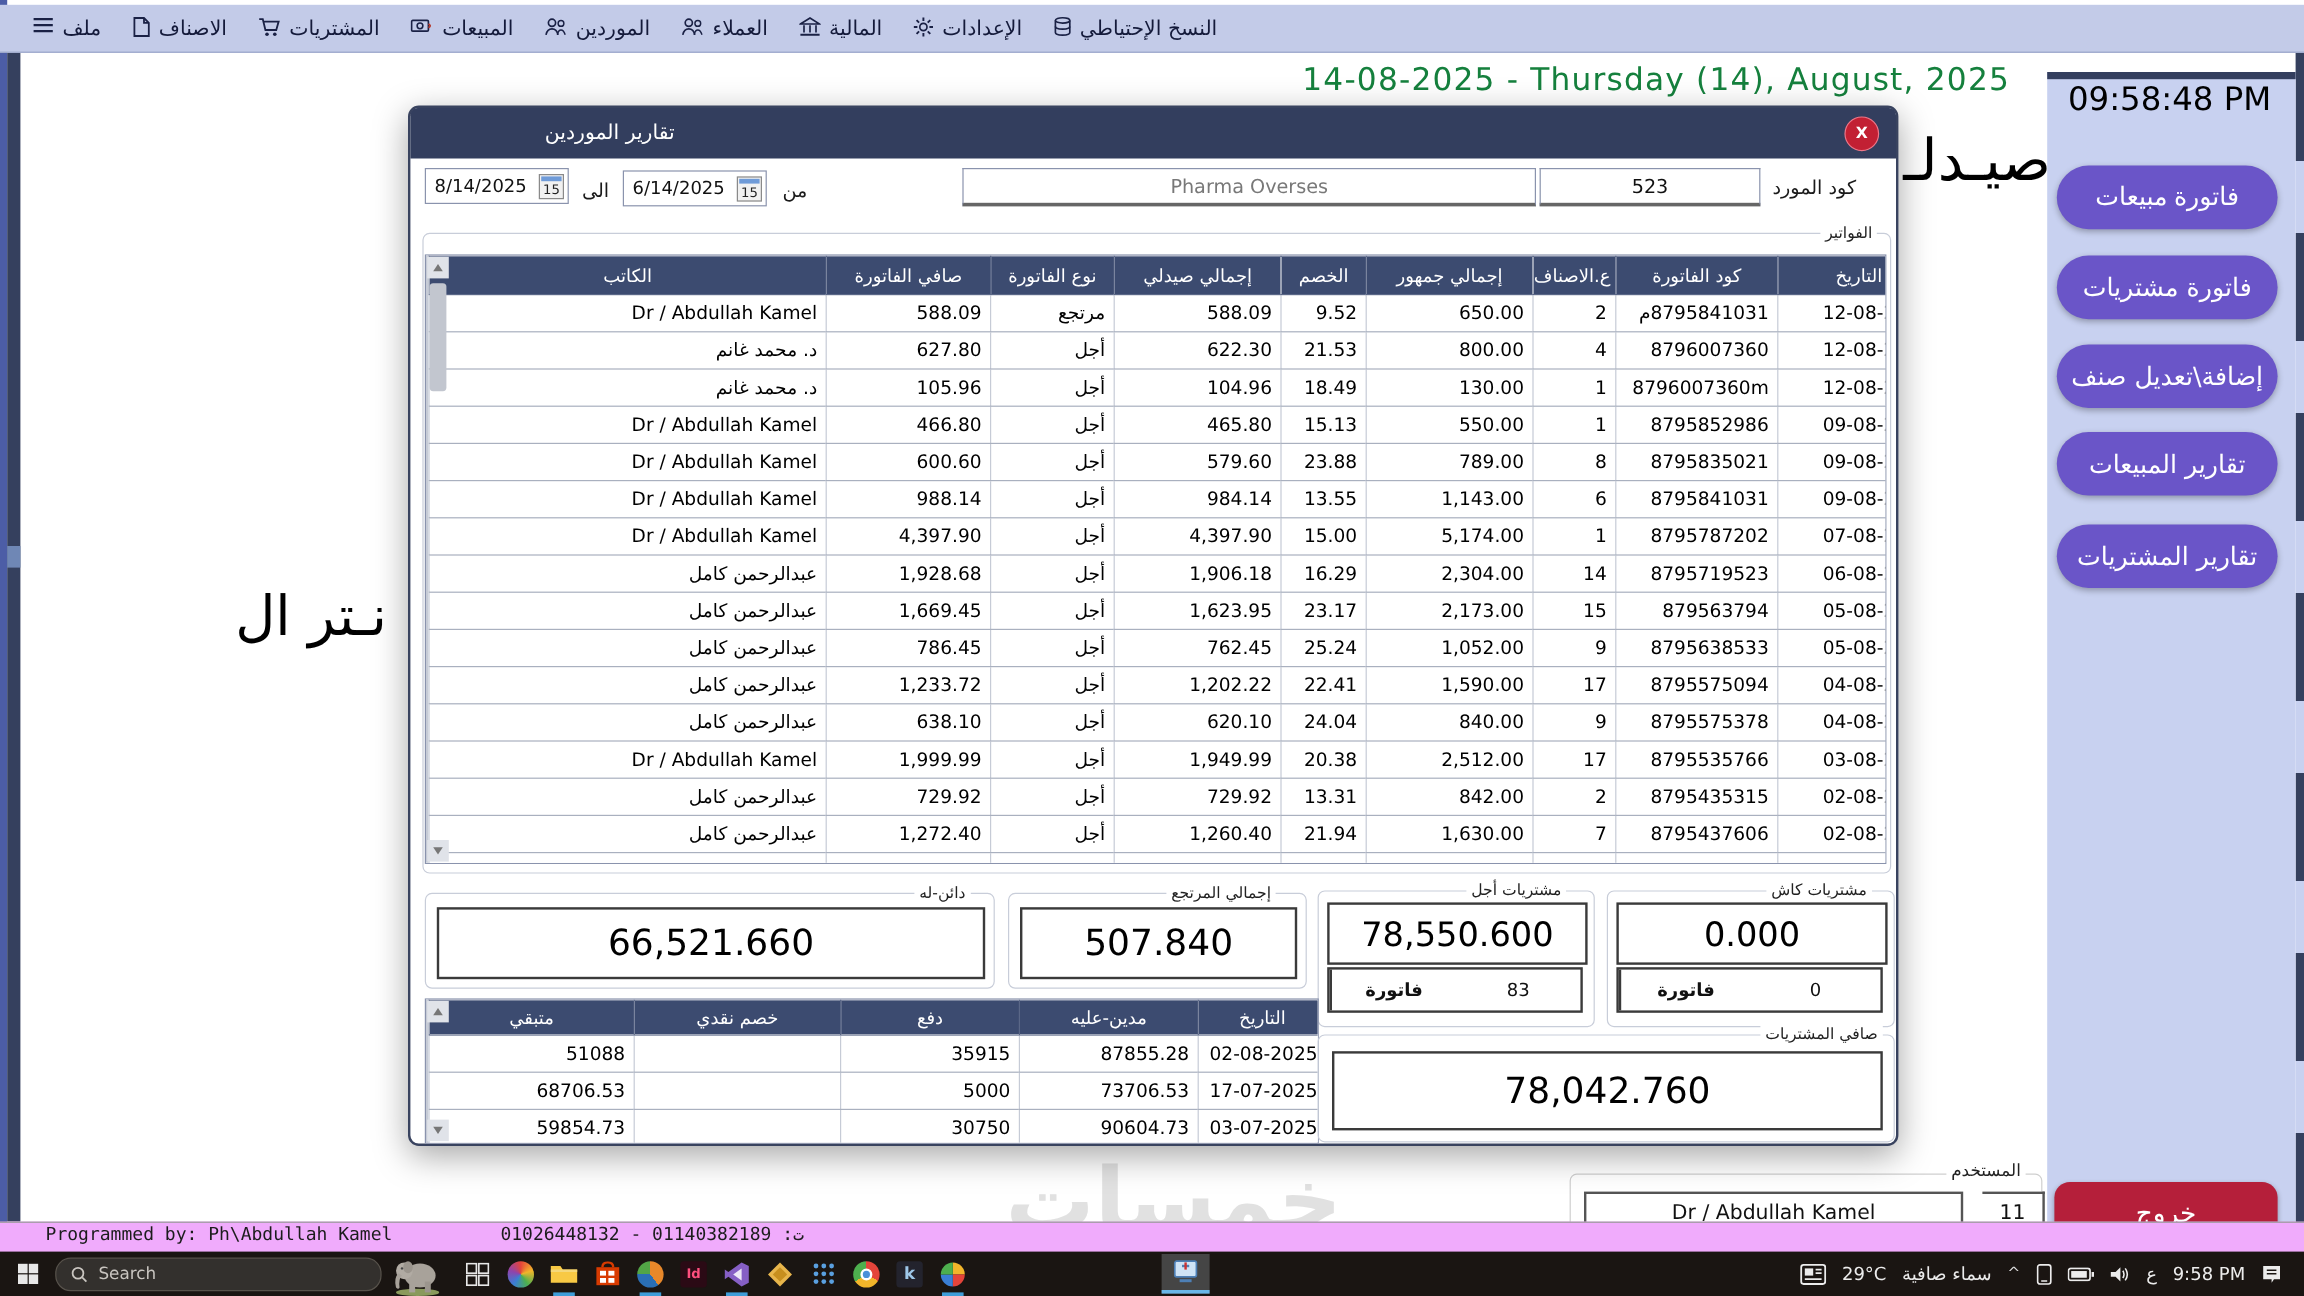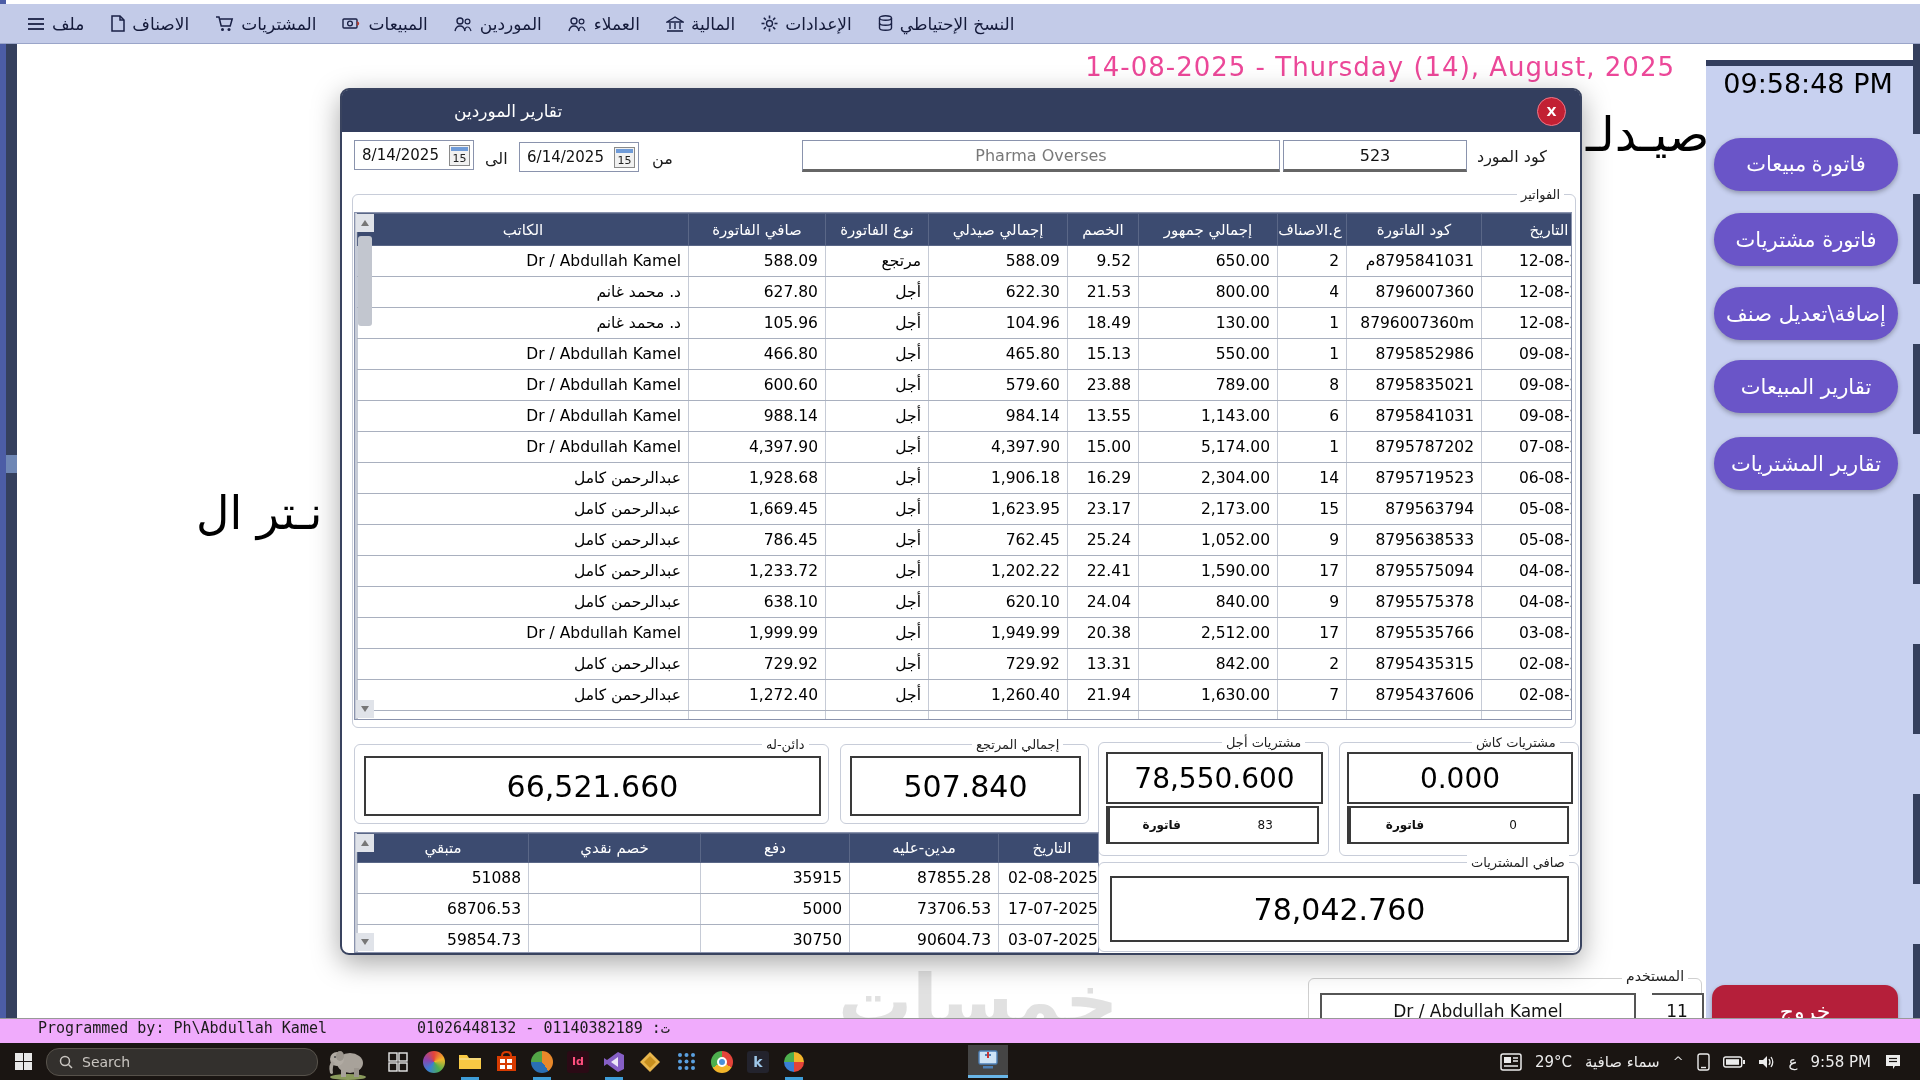--- a/index.html
+++ b/index.html
@@ -8,24 +8,24 @@
   .abs{position:absolute}
   
   #left-border{left:0;top:0;width:6px;height:1043px;background:#4c5da6}
   #left-strip{left:6px;top:44px;width:11px;height:974px;background:#35405e}
   #left-strip .seg{position:absolute;left:0;top:411px;width:11px;height:18px;background:#6f87b5}
   #right-strip{left:1913px;top:44px;width:7px;height:999px;
     background:repeating-linear-gradient(180deg,#35405e 0 90px,#c8d1f0 90px 150px)}
   
   #menubar{left:0;top:4px;width:1920px;height:40px;background:#c3cbe8;border-bottom:1px solid #9aa5c9;
     display:flex;align-items:center;padding-left:14px;box-sizing:border-box}
-  .menu-item{display:flex;align-items:center;gap:7px;padding:0 13px;font-size:17px;color:#141a3a;cursor:default;white-space:nowrap}
+  .menu-item{display:flex;gap:7px;padding:0 13px;font-size:17px;color:#141a3a;cursor:default;white-space:nowrap}
   .menu-item svg{display:block}
   
-  #date-line{top:52px;right:245px;font-size:26px;letter-spacing:1px;color:#ec4899}
+  #date-line{top:52px;right:245px;font-size:26px;letter-spacing:1px;color:#15803d}
   
   #bg-top{left:1586px;top:106px;font-size:48px;color:#000}
   #bg-mid{left:196px;top:486px;font-size:46px;letter-spacing:9px;color:#000}
   #watermark{left:838px;top:958px;font-size:74px;font-weight:bold;color:#c9c9c9;opacity:.55;z-index:2}
   
   #sidebar{left:1706px;top:60px;width:207px;height:983px;background:#c8d1f0;border-top:6px solid #333e5e;box-sizing:border-box}
   #clock{left:1712px;top:68px;width:192px;text-align:center;font-size:27px;color:#000}
   .side-btn{position:absolute;left:1714px;width:184px;height:53px;border-radius:27px;background:#6a55c8;
     color:#fff;font-size:21px;display:flex;align-items:center;justify-content:center;
     box-shadow:0 2px 5px rgba(0,0,0,.3);font-family:"DejaVu Sans",sans-serif}
@@ -67,21 +67,21 @@
   #pay-table td:nth-child(1),#pay-table th:nth-child(1){width:98px}
   #pay-table td:nth-child(2),#pay-table th:nth-child(2){width:140px}
   #pay-table td:nth-child(3),#pay-table th:nth-child(3){width:140px}
   #pay-table td:nth-child(4),#pay-table th:nth-child(4){width:163px}
   #pay-table td:nth-child(5),#pay-table th:nth-child(5){width:162px}
   .grpbox{position:absolute;border:1px solid #c8cdd9;border-radius:6px}
   .grplbl{position:absolute;font-size:13px;color:#222;background:#fff;padding:0 4px;white-space:nowrap}
   .bigbox{position:absolute;border:2px solid #3a3a3a;background:#fff;display:flex;align-items:center;justify-content:center;
     font-size:30px;color:#000}
   .cntrow{position:absolute;display:flex;border:2px solid #3a3a3a;box-sizing:border-box}
-  .cntrow .c{flex:1;display:flex;align-items:center;justify-content:center;font-size:12px;border-left:2px solid #3a3a3a;box-sizing:border-box}
+  .cntrow .c{flex:1;display:flex;align-items:center;justify-content:center;font-size:15px;border-left:2px solid #3a3a3a;box-sizing:border-box}
   .cntrow .c:last-child{border-left:none}
   
   #user-group{left:1308px;top:978px;width:392px;height:62px;border:1px solid #cfcfcf;border-radius:6px}
   #user-label{left:1622px;top:968px;font-size:14px;color:#222;background:#fff;padding:0 4px}
   #user-name{left:1320px;top:993px;width:316px;height:36px;border:2px solid #555;display:flex;align-items:center;justify-content:center;font-size:17px;background:#fff;box-sizing:border-box}
   #user-id{left:1652px;top:993px;width:52px;height:36px;border:2px solid #555;border-left:none;display:flex;align-items:center;justify-content:center;font-size:17px;background:#fff;box-sizing:border-box}
   #exit-btn{left:1712px;top:985px;width:186px;height:52px;background:#b51f3a;border-radius:13px;color:#fff;
     font-size:22px;display:flex;align-items:center;justify-content:center;box-shadow:0 2px 4px rgba(0,0,0,.3)}
   
   #statusbar{left:0;top:1018px;width:1920px;height:25px;background:#f0abfc;border-top:1px solid #999;z-index:5;

